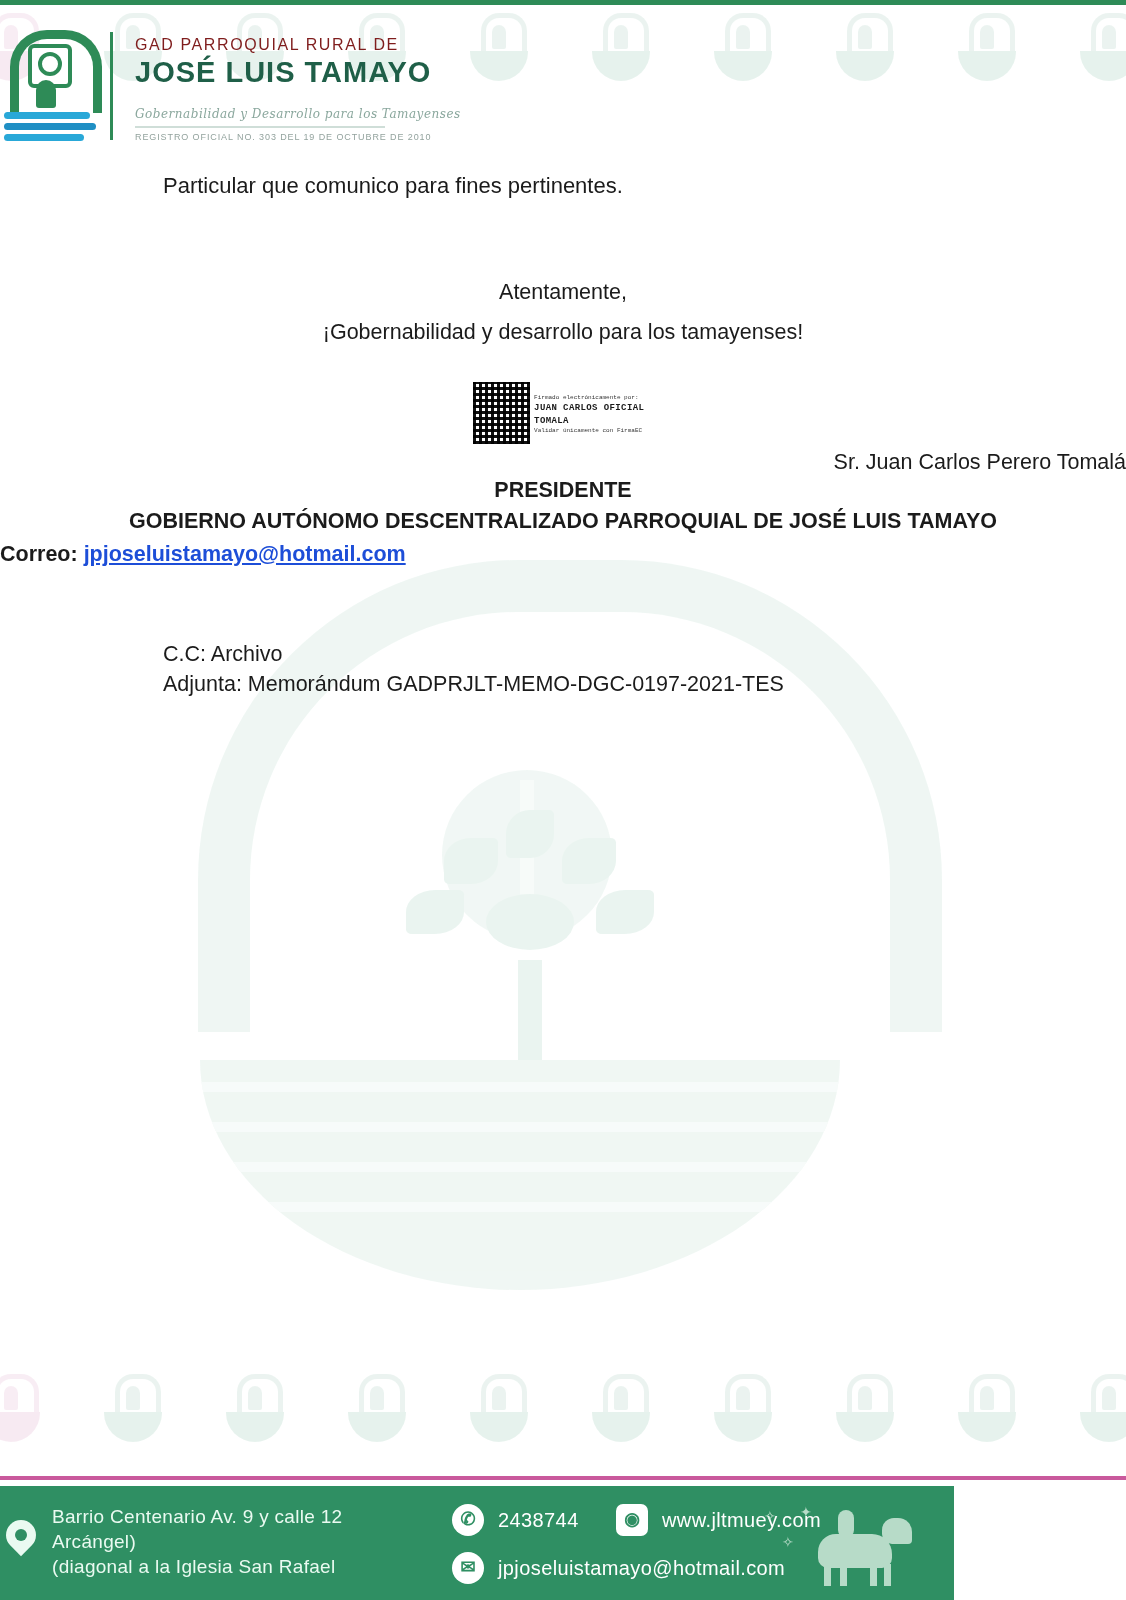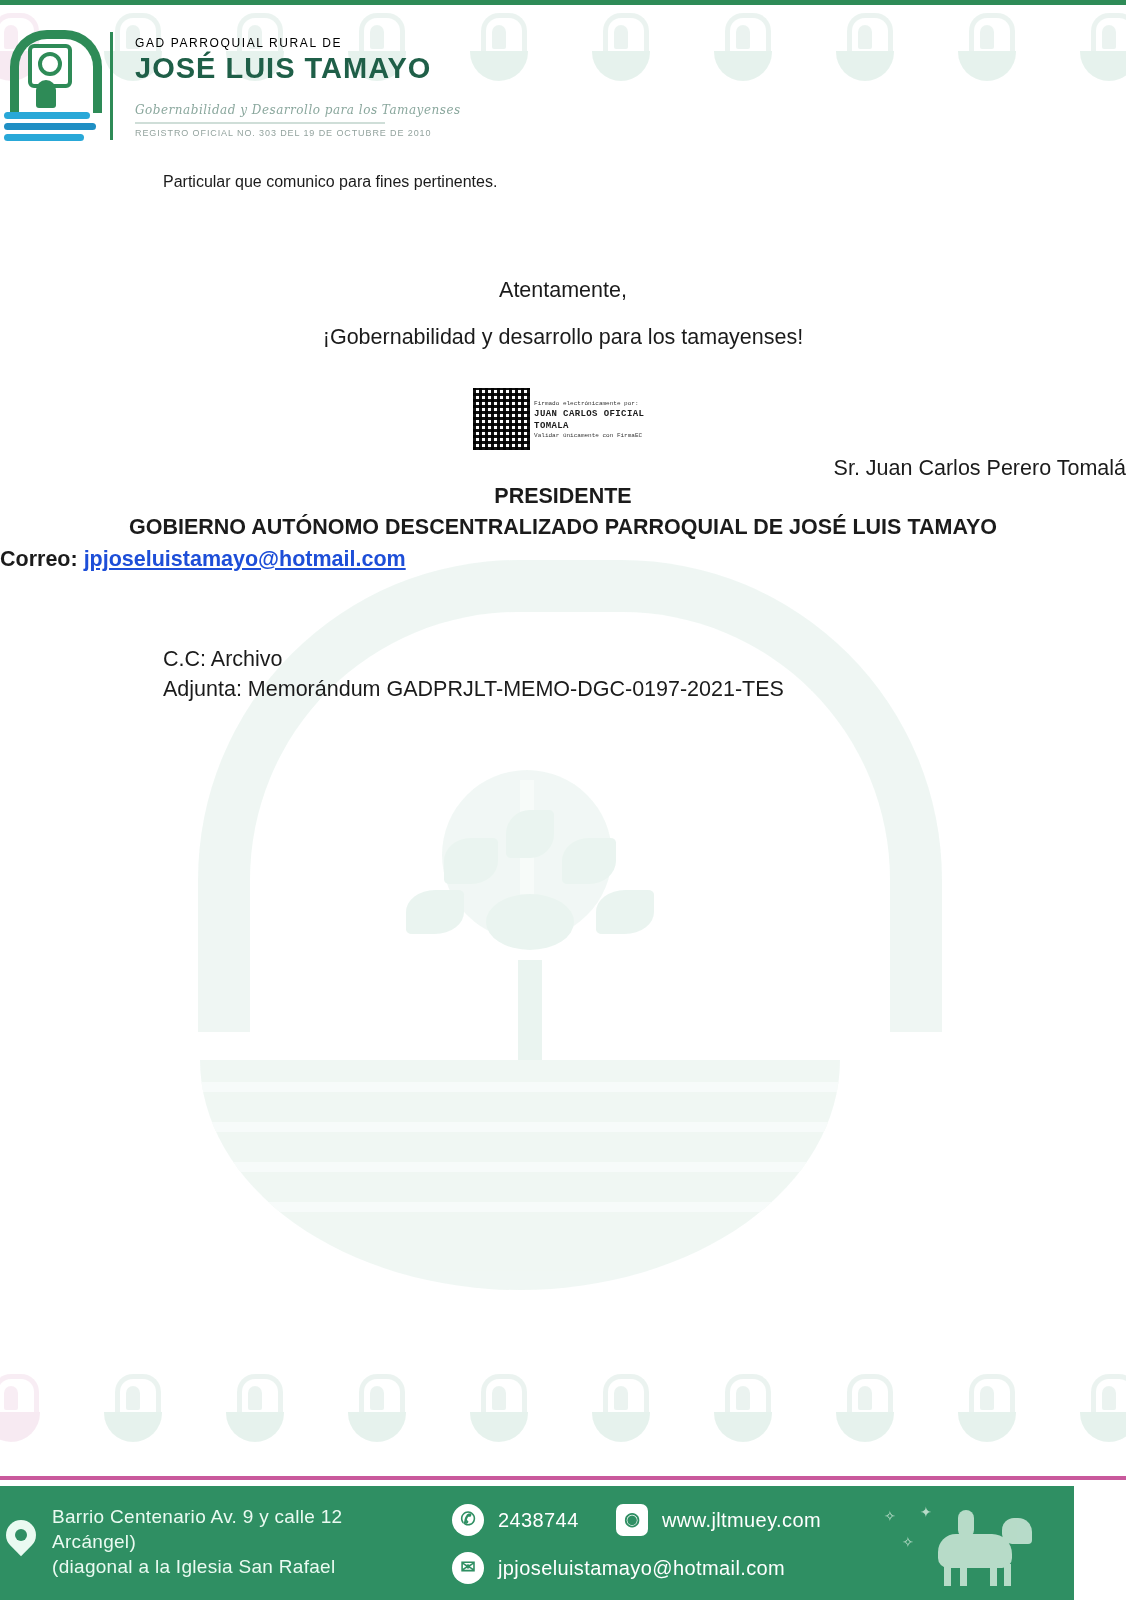--- a/index.html
+++ b/index.html
@@ -147,23 +147,23 @@
   .crest .w3 { top: 106px; width: 80px; background:#29a8d8; }
 
   .divider-v {
     width: 3px;
     height: 108px;
     background: #2e8b57;
     margin: 4px 22px 0 8px;
   }
   .lh-text { padding-top: 8px; }
   .lh-small {
-    font-size: 12px;
+    font-size: 16px;
     letter-spacing: 1.6px;
-    color: #000000;
+    color: #7f1d1d;
     margin-bottom: 2px;
   }
   .lh-title {
     font-size: 29px;
     font-weight: bold;
     letter-spacing: 1px;
     color: #1f5f48;
   }
   .lh-slogan {
     font-family: "DejaVu Serif", serif;
@@ -259,29 +259,29 @@
   }
 
   
   .body-text {
     position: absolute;
     left: 0; top: 170px;
     width: 1126px;
   }
   .p-left {
     margin: 0 0 0 163px;
-    font-size: 16px;
+    font-size: 22px;
     line-height: 1.45;
   }
   .spacer-1 { height: 66px; }
   .center {
     text-align: center;
     font-size: 21.5px;
     line-height: 1.5;
-    margin: 15px;
+    margin: 8px;
   }
 
   
   .sigwrap {
     margin-top: 34px;
     display: flex;
     justify-content: center;
   }
   .signature {
     display: flex;
@@ -345,21 +345,21 @@
   .cc {
     margin: 72px 0 0 163px;
     font-size: 21.5px;
     line-height: 1.42;
   }
 
   
   .footer {
     position: absolute;
     left: 0; top: 1486px;
-    width: 1074px;
+    width: 954px;
     height: 114px;
     background: #2f8f63;
     color: #ffffff;
     overflow: hidden;
   }
   .footer .addr {
     position: absolute;
     left: 52px; top: 18px;
     font-size: 19px;
     line-height: 1.32;

